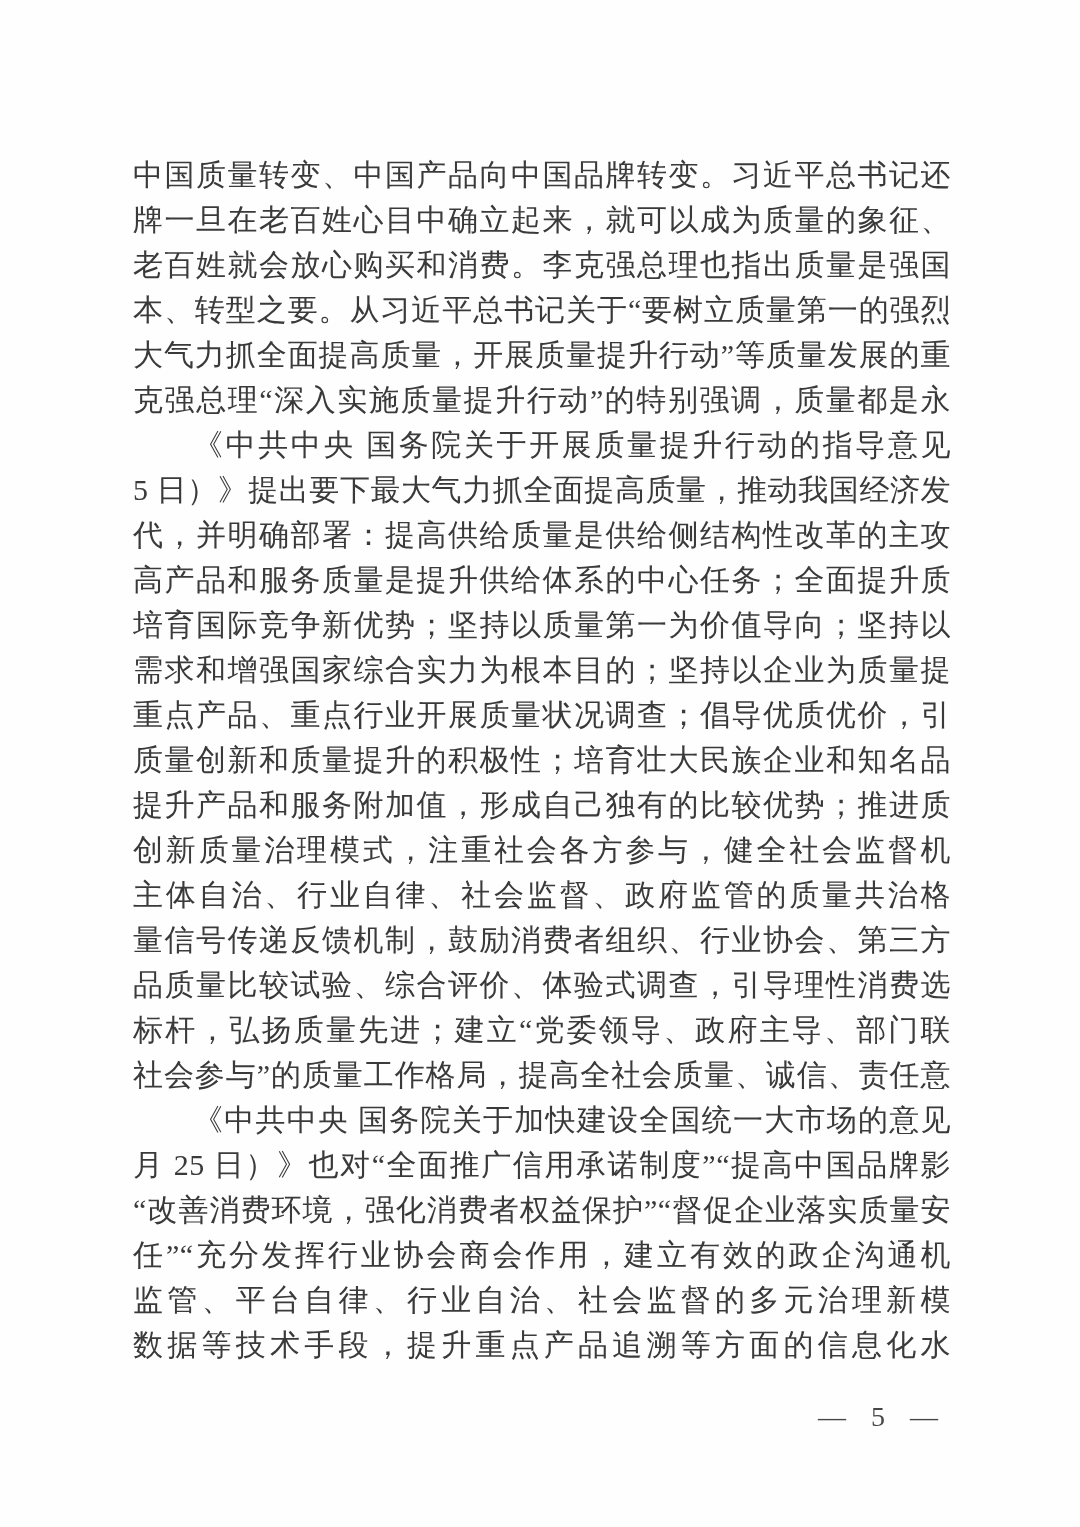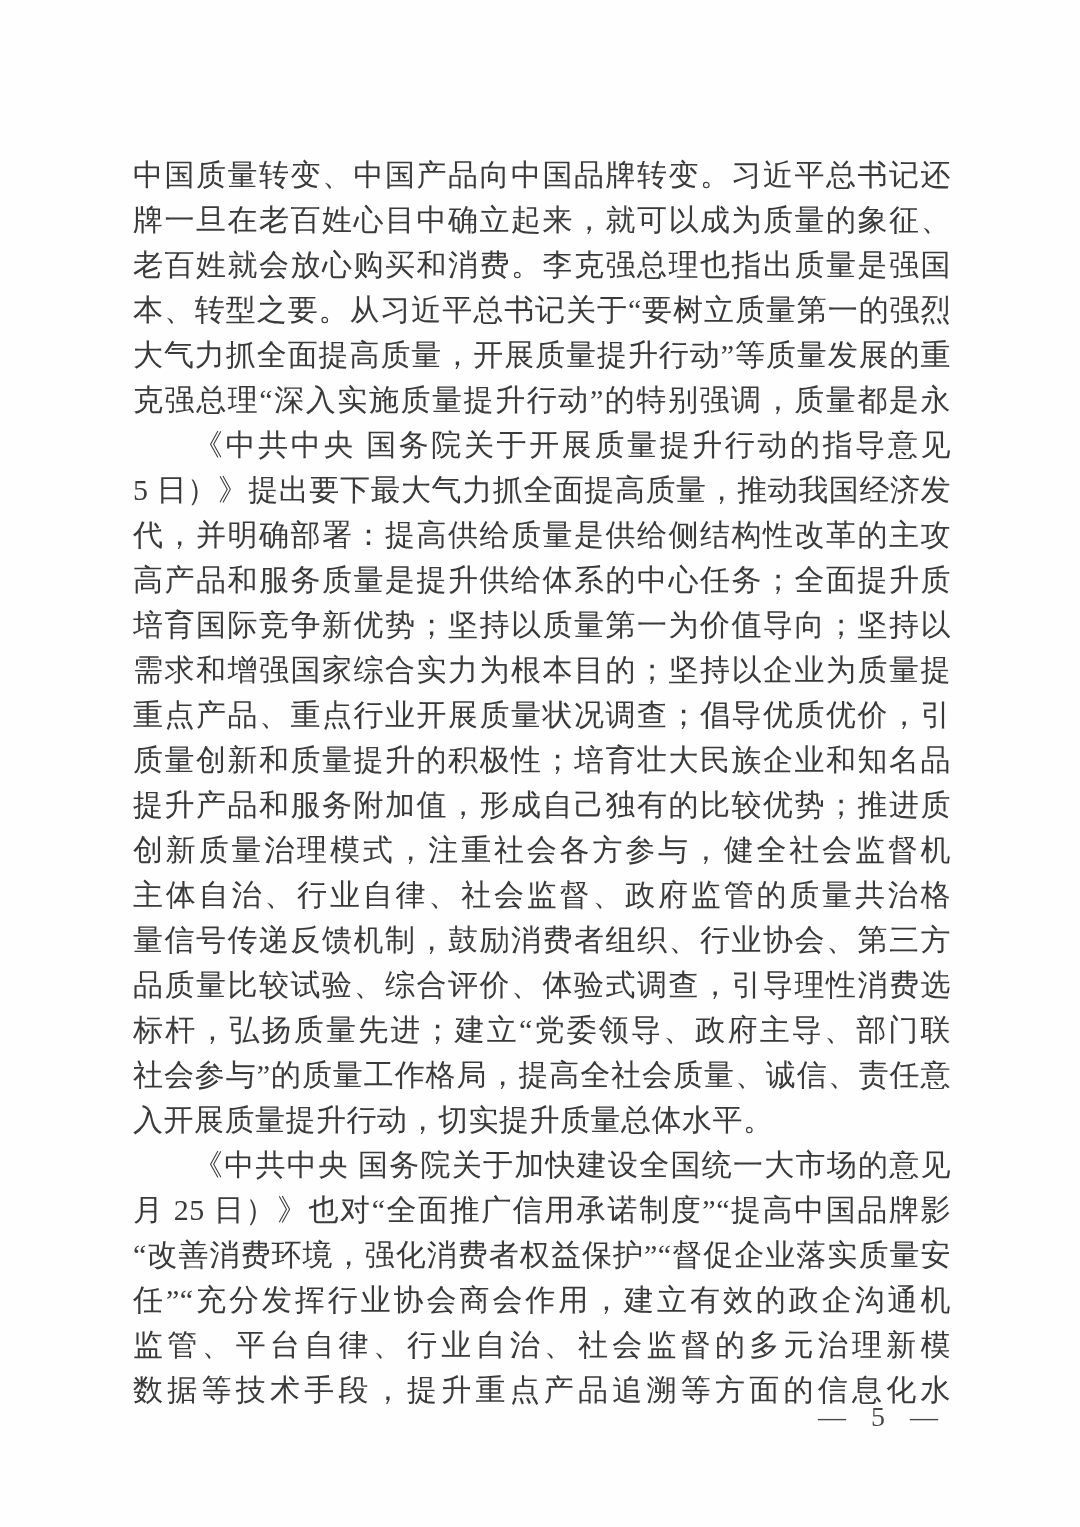--- a/index.html
+++ b/index.html
@@ -68,21 +68,20 @@
       <div class="line">需求和增强国家综合实力为根本目的；坚持以企业为质量提升主体；围绕</div>
       <div class="line">重点产品、重点行业开展质量状况调查；倡导优质优价，引导、保护企业</div>
       <div class="line">质量创新和质量提升的积极性；培育壮大民族企业和知名品牌，引导企业</div>
       <div class="line">提升产品和服务附加值，形成自己独有的比较优势；推进质量全民共治，</div>
       <div class="line">创新质量治理模式，注重社会各方参与，健全社会监督机制，构建以市场</div>
       <div class="line">主体自治、行业自律、社会监督、政府监管的质量共治格局；建立完善质</div>
       <div class="line">量信号传递反馈机制，鼓励消费者组织、行业协会、第三方机构等开展产</div>
       <div class="line">品质量比较试验、综合评价、体验式调查，引导理性消费选择；树立质量</div>
       <div class="line">标杆，弘扬质量先进；建立“党委领导、政府主导、部门联合、企业主责、</div>
       <div class="line">社会参与”的质量工作格局，提高全社会质量、诚信、责任意识；持续深</div>
-      <div class="line short">入开展质量提升行动，切实提升质量总体水平。</div>
       <div class="line indent">《中共中央 国务院关于加快建设全国统一大市场的意见（2022 年 3</div>
       <div class="line">月 25 日）》也对“全面推广信用承诺制度”“提高中国品牌影响力和认知度”</div>
       <div class="line">“改善消费环境，强化消费者权益保护”“督促企业落实质量安全主体责</div>
       <div class="line">任”“充分发挥行业协会商会作用，建立有效的政企沟通机制，形成政府</div>
       <div class="line">监管、平台自律、行业自治、社会监督的多元治理新模式”“充分利用大</div>
       <div class="line">数据等技术手段，提升重点产品追溯等方面的信息化水平”“鼓励行业</div>
     </div>
   <div class="page-number">— 5 —</div>
 </div>
 

